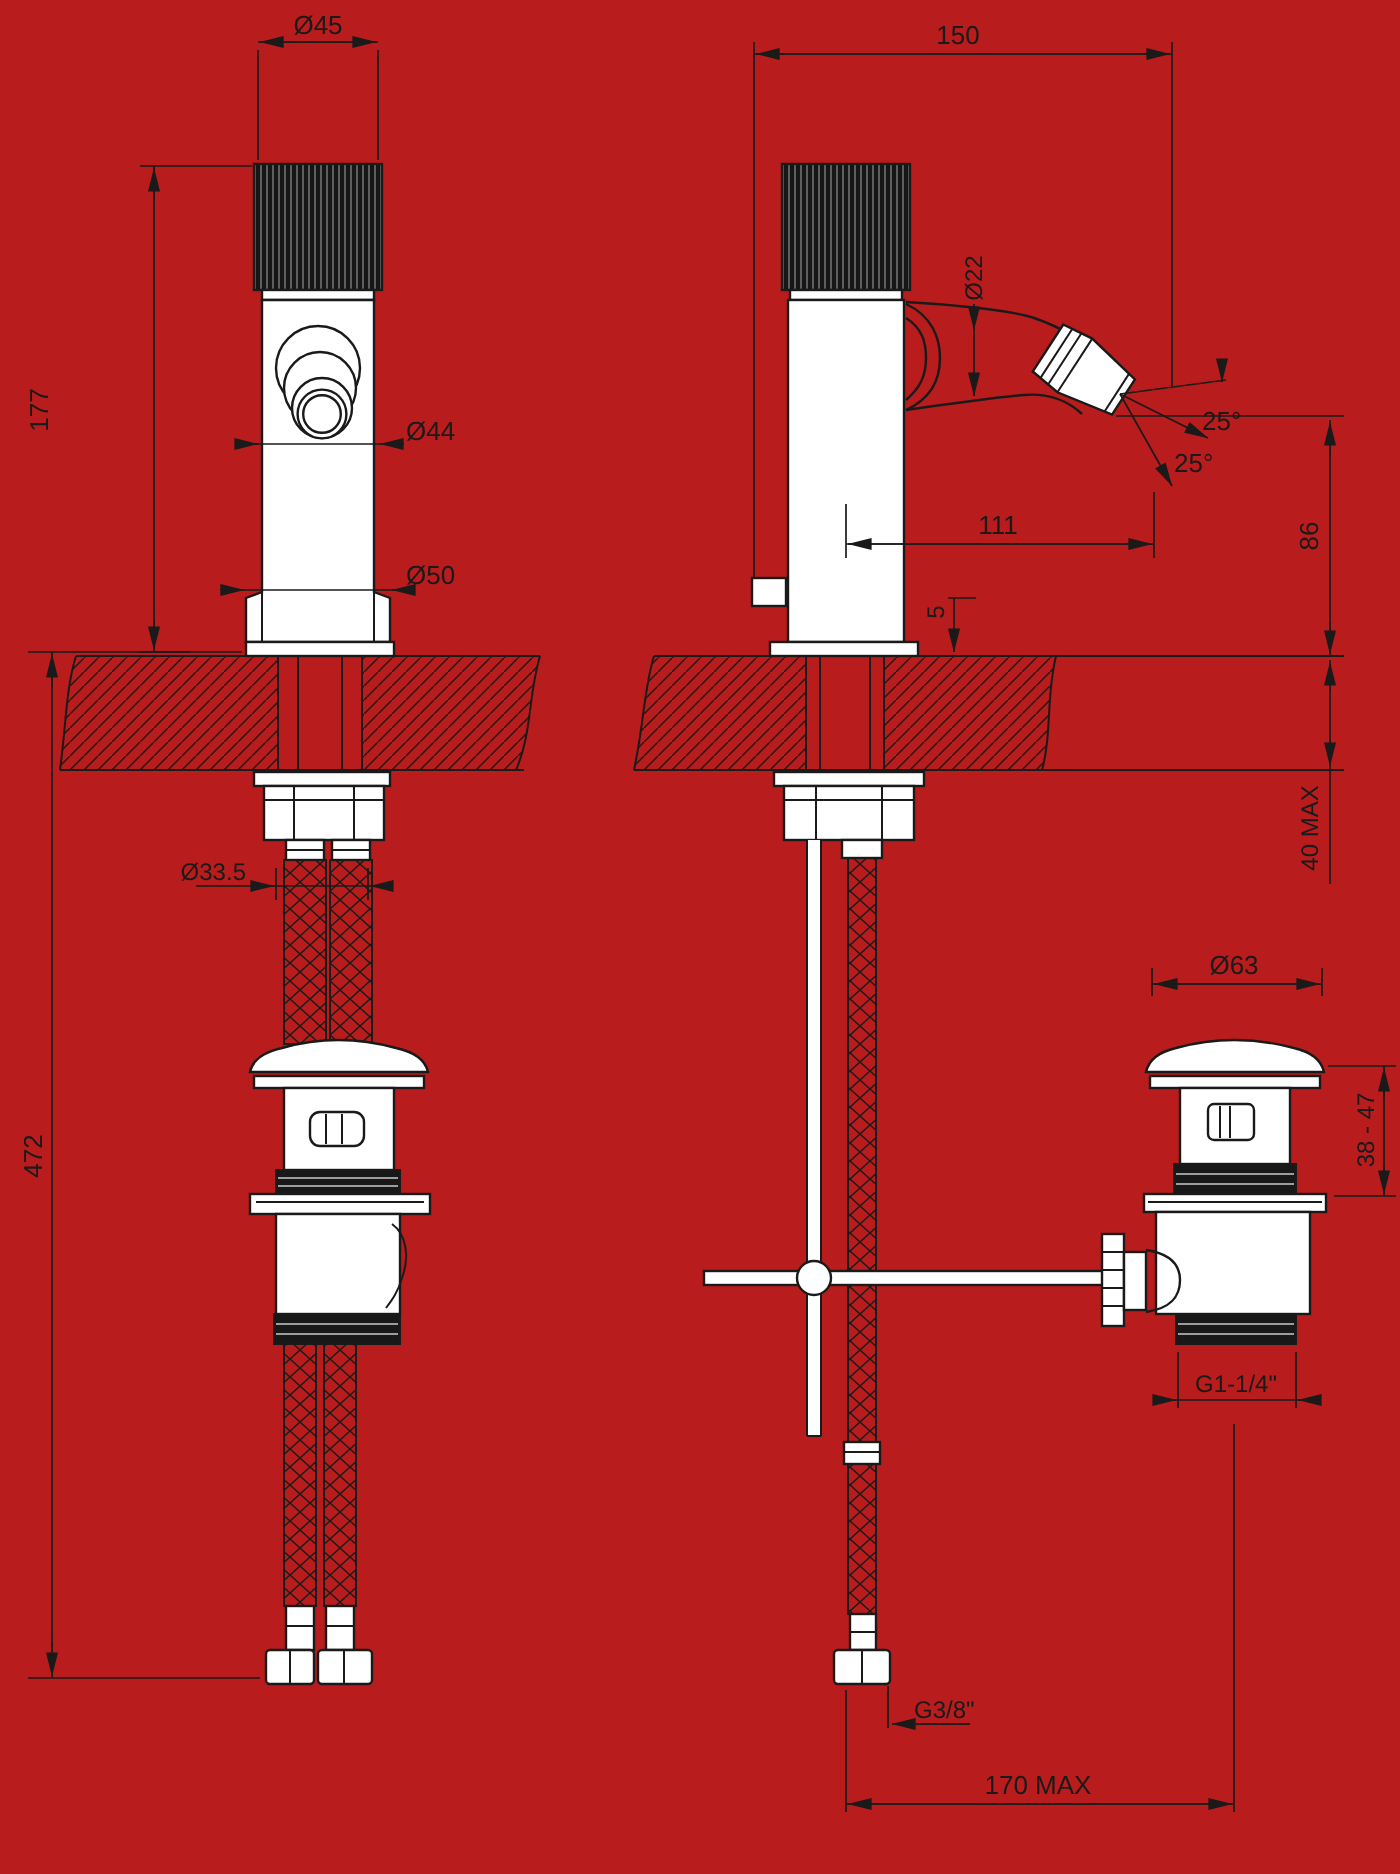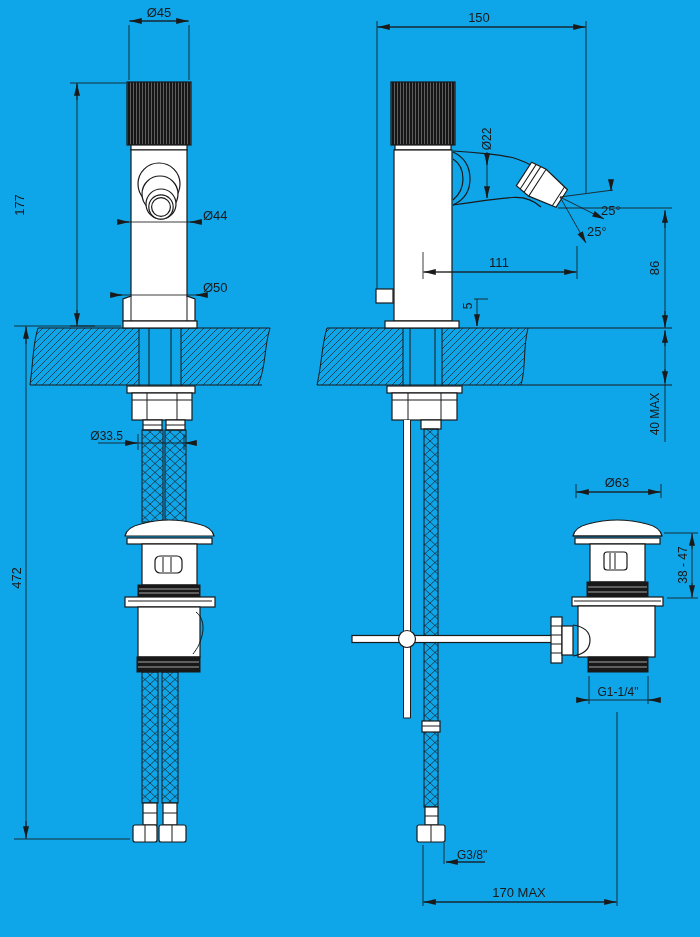--- a/index.html
+++ b/index.html
@@ -1,16 +1,16 @@
 <!DOCTYPE html>
 <html><head>
 <meta charset="utf-8">
 <style>
   html,body{margin:0;padding:0;background:#fff;}
-  .stage{width:700px;height:937px;background:#0ea5e9;position:relative;font-family:"Liberation Sans",sans-serif;}
+  .stage{width:700px;height:937px;background:#b91c1c;position:relative;font-family:"Liberation Sans",sans-serif;}
   svg{display:block;}
   .ol{fill:#fff;stroke:#1a1a1a;stroke-width:1.2;}
   .nf{fill:none;stroke:#1a1a1a;stroke-width:1.2;}
   .ln{fill:none;stroke:#1a1a1a;stroke-width:1;}
   .dk{fill:#181818;stroke:#1a1a1a;stroke-width:1;}
   .wl{fill:none;stroke:#c9c9c9;stroke-width:0.8;}
   .dim{fill:none;stroke:#1a1a1a;stroke-width:0.85;}
   .da{marker-end:url(#arr);}
   .hatch{fill:url(#hatch);stroke:none;}
   .braid{fill:url(#braid);stroke:#1a1a1a;stroke-width:1;}

